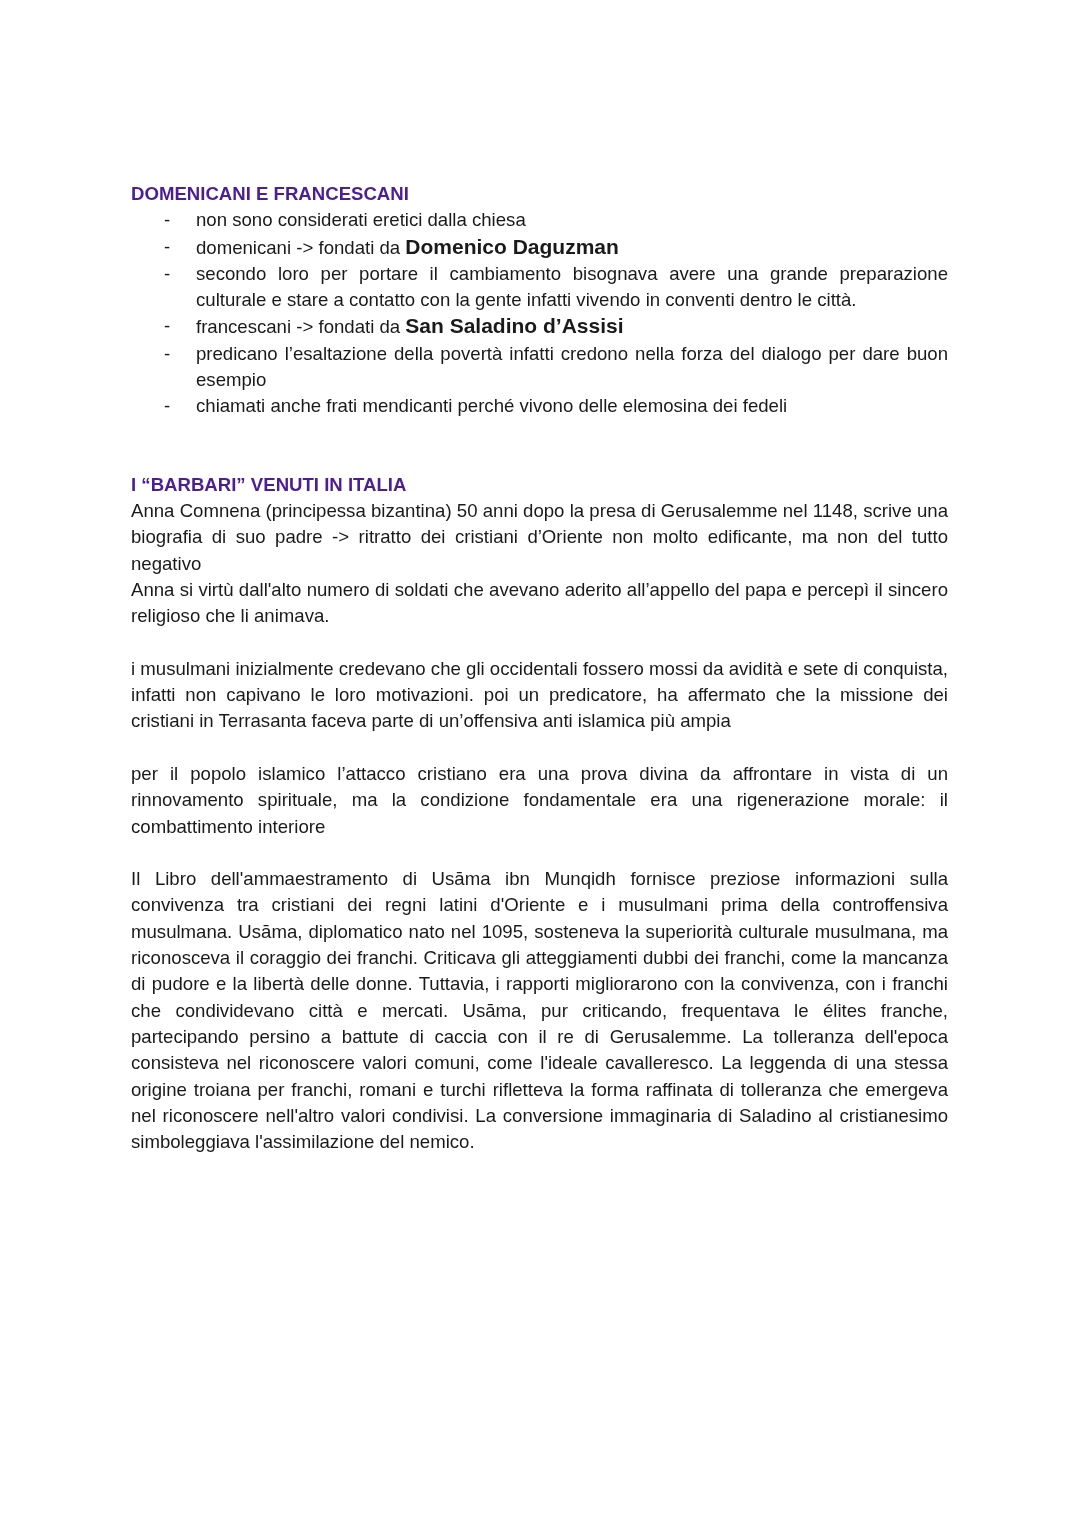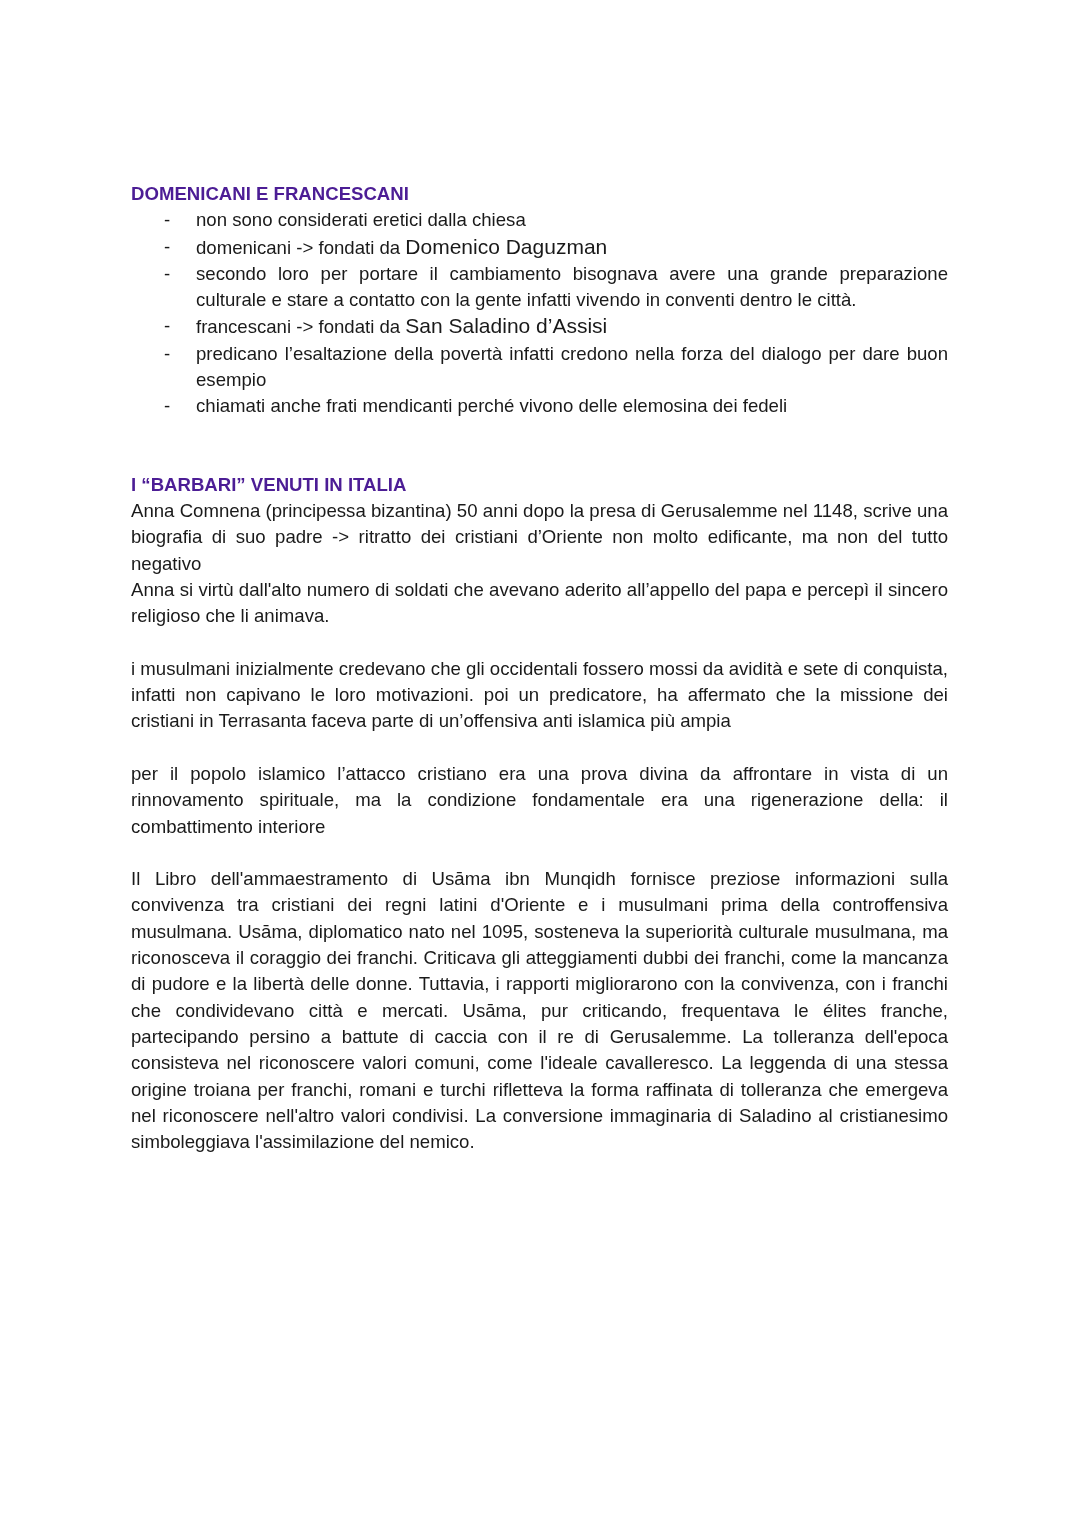--- a/index.html
+++ b/index.html
@@ -39,21 +39,21 @@
       position: relative;
       padding-left: 65px;
       text-align: justify;
     }
     ul.bullets li .dash {
       position: absolute;
       left: 33px;
       top: 0;
     }
     .bold-name {
-      font-weight: normal;
+      font-weight: bold;
       font-size: 21px;
     }
     p.para {
       margin: 0;
       text-align: justify;
     }
     .gap-section { height: 52px; }
     .gap-para { height: 26.3px; }
   </style>
 </head>
@@ -92,18 +92,18 @@
   <div class="gap-section"></div>
 
   <h2 class="heading">I “BARBARI” VENUTI IN ITALIA</h2>
   <p class="para">Anna Comnena (principessa bizantina) 50 anni dopo la presa di Gerusalemme nel 1148, scrive una biografia di suo padre -&gt; ritratto dei cristiani d’Oriente non molto edificante, ma non del tutto negativo</p>
   <p class="para">Anna si virtù dall'alto numero di soldati che avevano aderito all’appello del papa e percepì il sincero religioso che li animava.</p>
 
   <div class="gap-para"></div>
   <p class="para">i musulmani inizialmente credevano che gli occidentali fossero mossi da avidità e sete di conquista, infatti non capivano le loro motivazioni. poi un predicatore, ha affermato che la missione dei cristiani in Terrasanta faceva parte di un’offensiva anti islamica più ampia</p>
 
   <div class="gap-para"></div>
-  <p class="para">per il popolo islamico l’attacco cristiano era una prova divina da affrontare in vista di un rinnovamento spirituale, ma la condizione fondamentale era una rigenerazione della: il combattimento interiore</p>
+  <p class="para">per il popolo islamico l’attacco cristiano era una prova divina da affrontare in vista di un rinnovamento spirituale, ma la condizione fondamentale era una rigenerazione morale: il combattimento interiore</p>
 
   <div class="gap-para"></div>
   <p class="para">Il Libro dell'ammaestramento di Usāma ibn Munqidh fornisce preziose informazioni sulla convivenza tra cristiani dei regni latini d'Oriente e i musulmani prima della controffensiva musulmana. Usāma, diplomatico nato nel 1095, sosteneva la superiorità culturale musulmana, ma riconosceva il coraggio dei franchi. Criticava gli atteggiamenti dubbi dei franchi, come la mancanza di pudore e la libertà delle donne. Tuttavia, i rapporti migliorarono con la convivenza, con i franchi che condividevano città e mercati. Usāma, pur criticando, frequentava le élites franche, partecipando persino a battute di caccia con il re di Gerusalemme. La tolleranza dell'epoca consisteva nel riconoscere valori comuni, come l'ideale cavalleresco. La leggenda di una stessa origine troiana per franchi, romani e turchi rifletteva la forma raffinata di tolleranza che emergeva nel riconoscere nell'altro valori condivisi. La conversione immaginaria di Saladino al cristianesimo simboleggiava l'assimilazione del nemico.</p>
 
 </div>
 
 </body></html>

